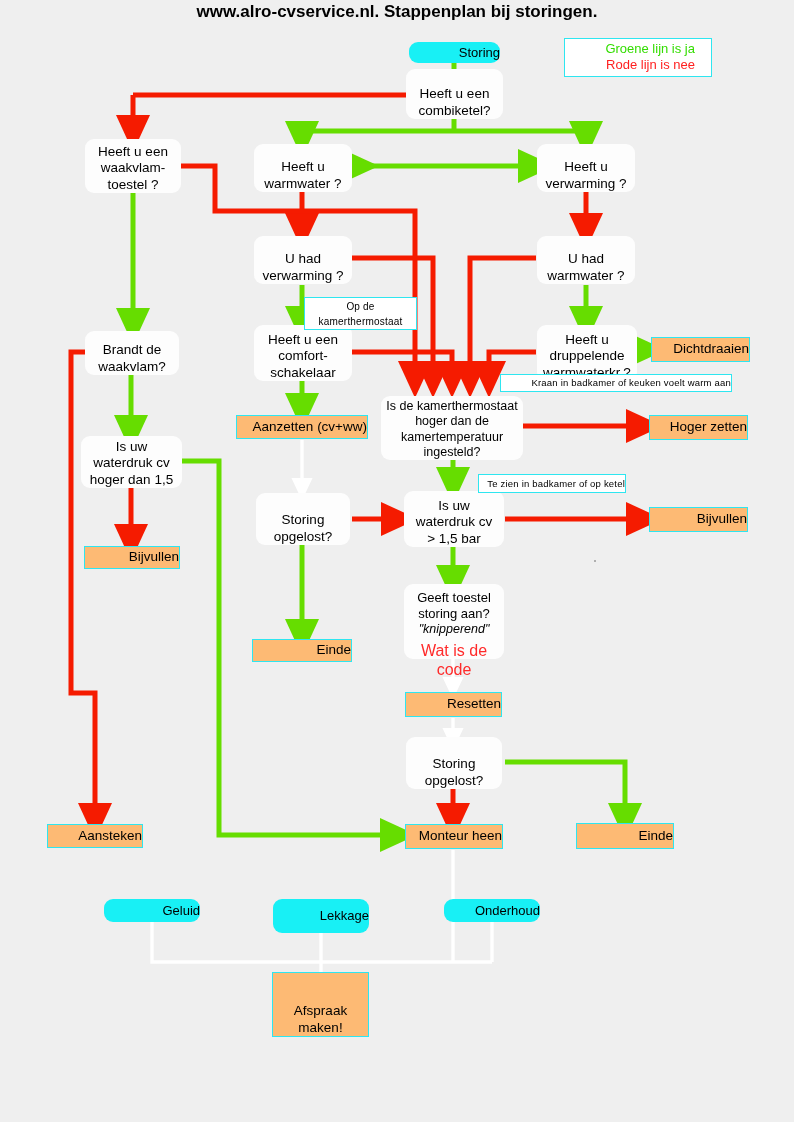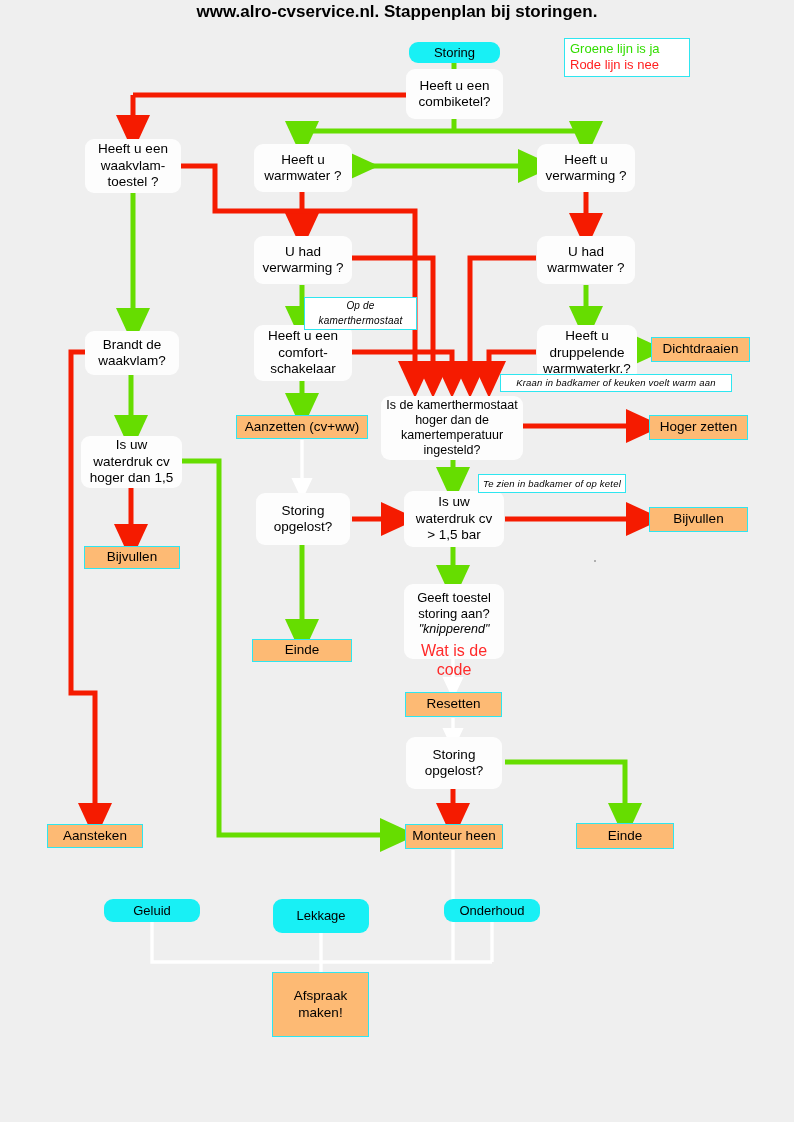--- a/index.html
+++ b/index.html
@@ -18,21 +18,21 @@
   .title{
     position:absolute;left:0;top:2px;width:794px;
     text-align:center;font-size:17px;font-weight:bold;color:#000;
     letter-spacing:0px;
   }
 
   
   .node{
     position:absolute;
     box-sizing:border-box;
-    display:flex;align-items:center;justify-content:center;
+    display:flex;align-items:center;justify-content:flex-end;
     text-align:center;
     line-height:1.22;
     color:#000;
   }
   .rounded-white{
     background:#fdfdfd;
     border-radius:9px;
     font-size:13.5px;
     box-shadow:0 0 0 0 rgba(0,0,0,0);
   }
@@ -45,21 +45,20 @@
     background:#fdba74;
     border:1.4px solid #2ee6f0;
     font-size:13.5px;
   }
   .note{
     background:#ffffff;
     border:1.2px solid #2ee6f0;
     font-size:9.5px;
     color:#000;
     letter-spacing:.2px;
-    font-style:italic;
   }
   .note-2l{font-size:10px;line-height:1.45;}
 
   .multiline{flex-direction:column;}
   .small{font-size:12.5px;}
 
   .code-node{
     flex-direction:column;
     justify-content:flex-start;
     padding-top:6px;
@@ -68,23 +67,24 @@
   .code-node .ital{font-style:italic;font-size:12.5px;}
   .code-node .divider{
     width:86%;height:1.4px;background:#2ee6f0;margin:2px 0 2px 0;
   }
   .code-node .redtxt{color:#ff2a2a;font-size:16px;}
 
   .legend{
     position:absolute;
     border:1.5px solid #2ee6f0;
     background:#ffffff;
-    padding:2px 5px;
+    padding:2px 16px;
     font-size:13px;
     line-height:1.25;
+    text-align:right;
   }
   .legend .g{color:#33dd00;}
   .legend .r{color:#ff1f1f;}
 
   .dot{position:absolute;width:2px;height:2px;background:#9a9a9a;border-radius:50%;}
 </style>
 </head>
 <body>
 
 <div id="canvas">

